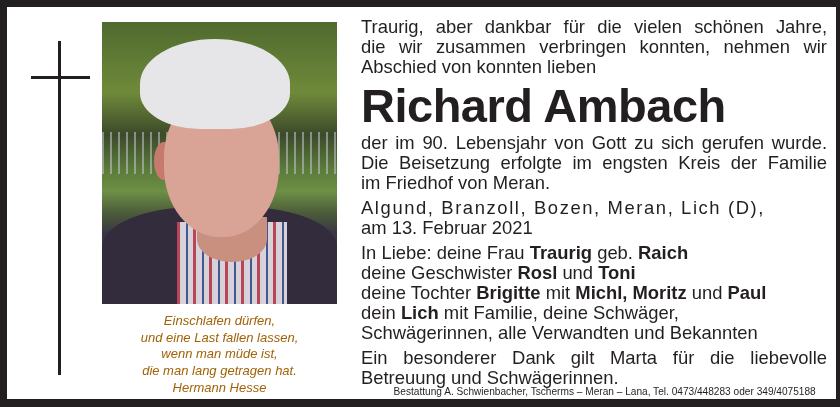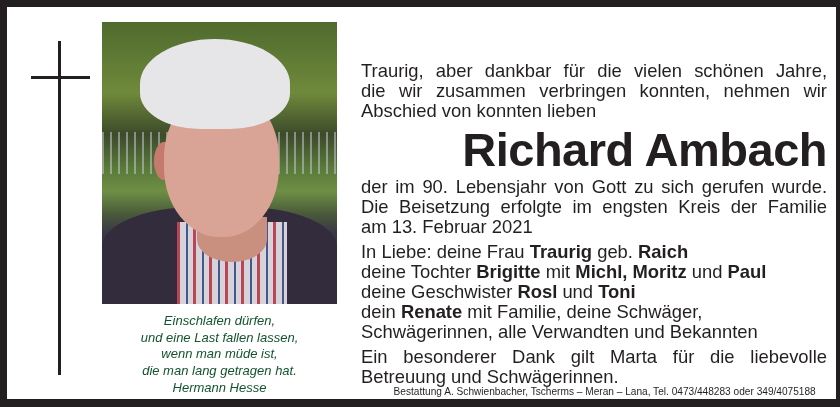--- a/index.html
+++ b/index.html
@@ -11,25 +11,25 @@
     background:linear-gradient(180deg,#4f6a2e 0%,#6f8a3a 25%,#3c4a2a 40%,#5a7a3a 52%,#6e8f45 60%,#4a5a3a 68%,#3a3645 75%,#2e2a38 100%); }
   .photo .fence { position:absolute; left:0; top:110px; width:235px; height:42px;
     background:repeating-linear-gradient(90deg, rgba(200,200,210,.55) 0 2px, transparent 2px 8px); }
   .photo .hair { position:absolute; left:38px; top:17px; width:150px; height:90px; border-radius:50% 50% 40% 40%; background:#e6e6e8; }
   .photo .face { position:absolute; left:62px; top:70px; width:115px; height:145px; border-radius:45% 45% 48% 48%; background:#d9a496; }
   .photo .ear { position:absolute; left:52px; top:120px; width:20px; height:38px; border-radius:50%; background:#c67a6e; }
   .photo .jacket { position:absolute; left:0; top:185px; width:235px; height:100px; border-radius:40% 40% 0 0; background:#322c3c; }
   .photo .shirt { position:absolute; left:75px; top:200px; width:110px; height:90px;
     background:repeating-linear-gradient(90deg,#c8485a 0 3px,#e8e4ec 3px 9px,#4a5a9a 9px 11px,#e8e4ec 11px 16px),#e8e4ec; opacity:.9; }
   .photo .neck { position:absolute; left:95px; top:195px; width:70px; height:45px; border-radius:0 0 50% 50%; background:#c99080; }
-  .quote { position:absolute; left:95px; top:306px; width:235px; text-align:center; font-style:italic; font-size:13px; line-height:16.5px; color:#14532d; }
+  .quote { position:absolute; left:95px; top:306px; width:235px; text-align:center; font-style:italic; font-size:13px; line-height:16.5px; color:#a16207; }
   .quote .author { margin-top:1px; }
-  .text { position:absolute; left:354px; top:10px; width:466px; font-size:18.4px; line-height:20px; color:#231f20;margin-top:44px; }
+  .text { position:absolute; left:354px; top:10px; width:466px; font-size:18.4px; line-height:20px; color:#231f20; }
   .just { text-align:justify; text-align-last:justify; }
-  .name { font-weight:bold; font-size:47px; line-height:52px; text-align:right; letter-spacing:-0.5px; margin:3px 0 1px; }
+  .name { font-weight:bold; font-size:47px; line-height:52px; text-align:left; letter-spacing:-0.5px; margin:3px 0 1px; }
   .gap { margin-top:5px; }
   .wide { letter-spacing:1.6px; }
   b { font-weight:bold; }
   .footer { position:absolute; right:20px; top:378px; font-size:11.5px; color:#231f20; transform:scaleX(0.88); transform-origin:right; white-space:nowrap; }
 </style>
 </head>
 <body>
 
 <div class="card">
   <div class="cross-v"></div>
@@ -55,34 +55,36 @@
 
   <div class="text">
     <div class="just">Traurig, aber dankbar für die vielen schönen Jahre,</div>
     <div class="just">die wir zusammen verbringen konnten, nehmen wir</div>
     <div>Abschied von konnten lieben</div>
 
     <div class="name">Richard Ambach</div>
 
     <div class="just">der im 90. Lebensjahr von Gott zu sich gerufen wurde.</div>
     <div class="just">Die Beisetzung erfolgte im engsten Kreis der Familie</div>
+    <div>im Friedhof von Meran.</div>
 
+    <div class="gap wide">Algund, Branzoll, Bozen, Meran, Lich (D),</div>
     <div>am 13. Februar 2021</div>
 
     <div class="gap">
       <span>In Liebe: deine Frau </span><b>Traurig</b><span> geb. </span><b>Raich</b>
     </div>
     <div>
+      <span>deine Geschwister </span><b>Rosl</b><span> und </span><b>Toni</b>
+    </div>
+    <div>
       <span>deine Tochter </span><b>Brigitte</b><span> mit </span><b>Michl, Moritz</b><span> und </span><b>Paul</b>
     </div>
     <div>
-      <span>deine Geschwister </span><b>Rosl</b><span> und </span><b>Toni</b>
-    </div>
-    <div>
-      <span>dein </span><b>Renate</b><span> mit Familie, deine Schwäger,</span>
+      <span>dein </span><b>Lich</b><span> mit Familie, deine Schwäger,</span>
     </div>
     <div>Schwägerinnen, alle Verwandten und Bekannten</div>
 
     <div class="gap just">Ein besonderer Dank gilt Marta für die liebevolle</div>
     <div>Betreuung und Schwägerinnen.</div>
   </div>
 
   <div class="footer">Bestattung A. Schwienbacher, Tscherms – Meran – Lana, Tel. 0473/448283 oder 349/4075188</div>
 </div>
 

